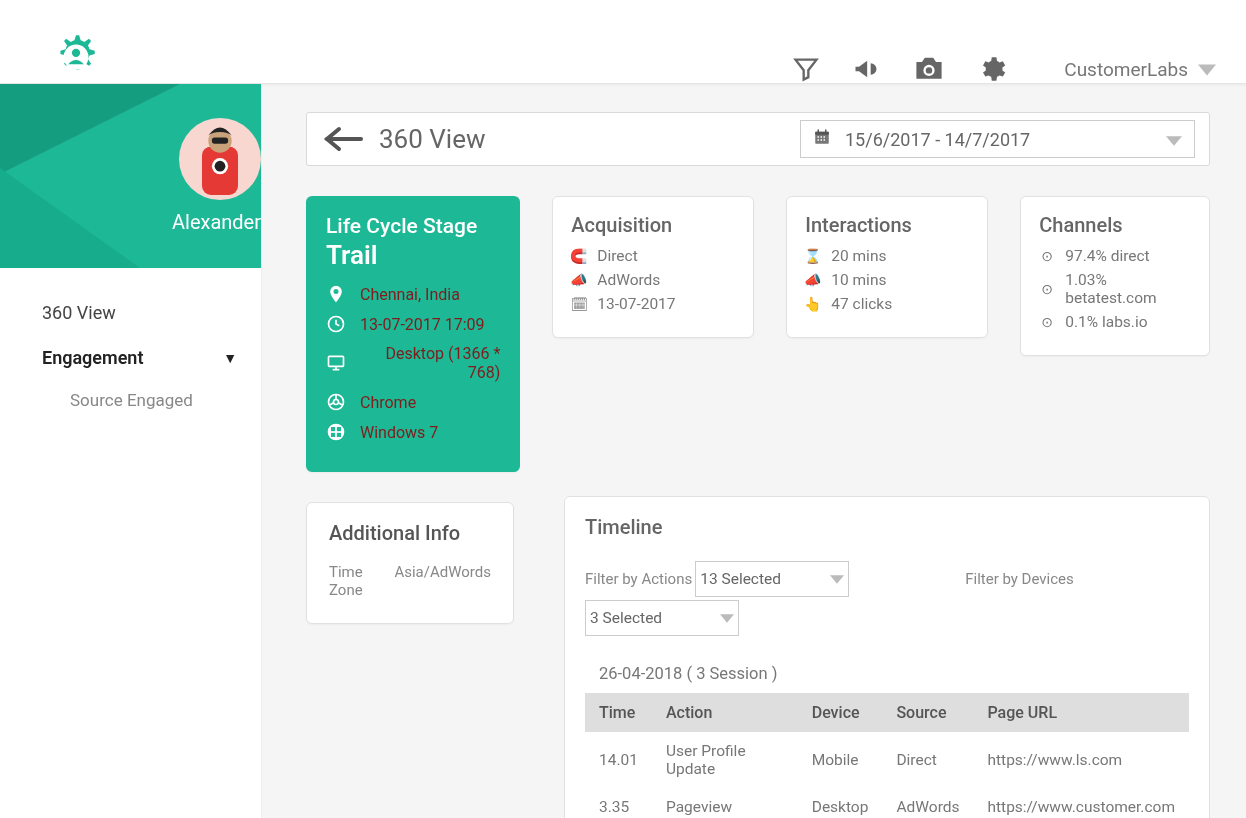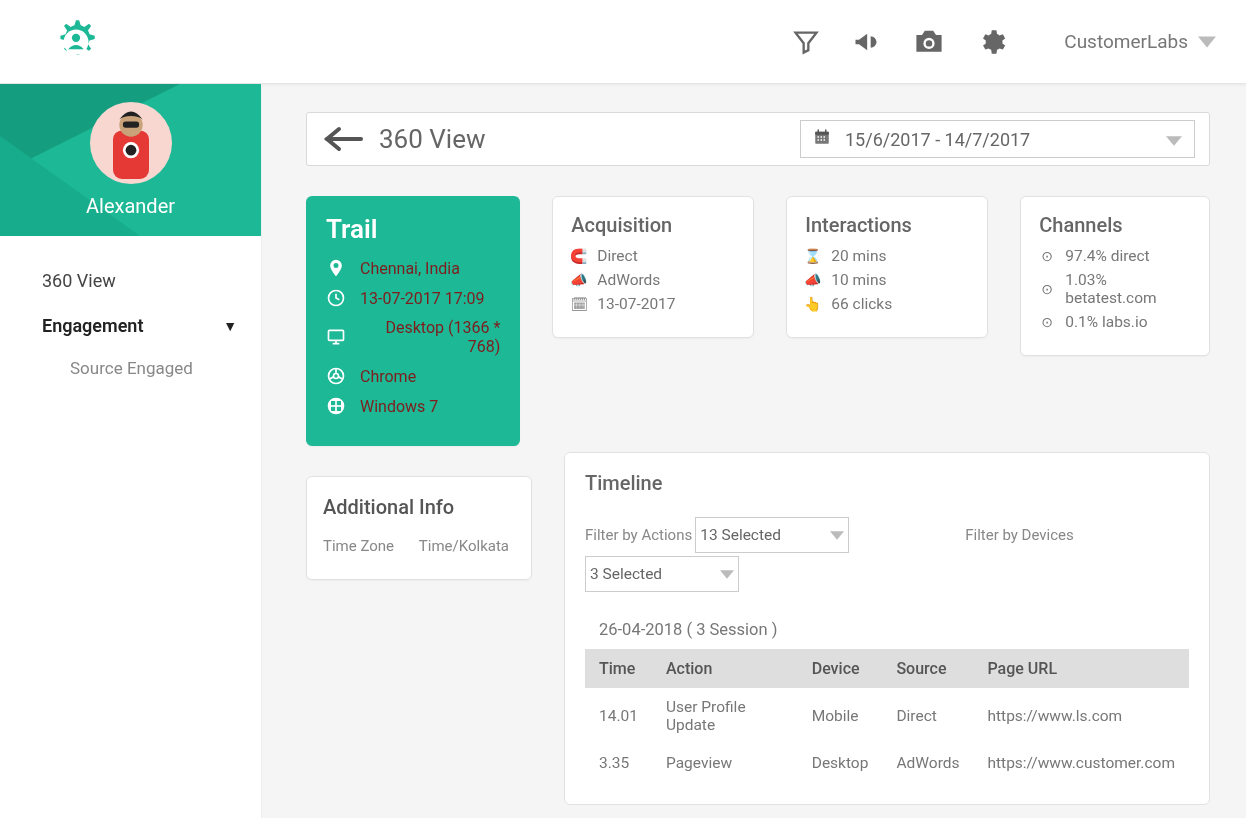--- a/index.html
+++ b/index.html
@@ -8,44 +8,44 @@
     background: #f5f5f5;
     color: #555;
     width: 1246px;
     height: 818px;
     overflow: hidden;
   }
   .topbar {
     height: 84px;
     background: #fff;
     display: flex;
-    align-items: center;
+    align-items: flex-end;
     padding: 0 30px 0 50px;
     border-bottom: 1px solid #e5e5e5;
     box-shadow: 0 1px 3px rgba(0,0,0,0.05);
   }
   .logo { display: flex; align-items: center; }
   .logo svg { width: 52px; height: 52px; }
   .topbar-spacer { flex: 1; }
   .topbar-icons { display: flex; align-items: center; gap: 32px; }
   .topbar-icon { color: #666; cursor: pointer; display: flex; }
   .account-select {
     display: flex; align-items: center; gap: 10px;
     color: #777; font-size: 19px; cursor: pointer; margin-left: 26px;
   }
   .account-select .caret { color: #bbb; }
   .layout { display: flex; height: calc(818px - 84px); }
   .sidebar {
     width: 262px; background: #fff; border-right: 1px solid #eee;
     display: flex; flex-direction: column;
   }
   .profile-hero {
-    position: relative; height: 152px;
+    position: relative; height: 184px;
     background: #1DB896;
-    display: flex; flex-direction: column; align-items: center; justify-content: center;
+    display: flex; flex-direction: column; align-items: flex-end; justify-content: center;
     overflow: hidden;
   }
   .profile-hero .tri1 {
     position: absolute; left:0; top:0; width:0; height:0;
     border-top: 90px solid #149e7f;
     border-right: 180px solid transparent;
   }
   .profile-hero .tri2 {
     position: absolute; left:0; bottom:0; width:0; height:0;
     border-bottom: 100px solid #17ad8c;
@@ -105,21 +105,21 @@
   .lifecycle {
     background:#1DB896; color:#fff; border:none; width: 226px; padding:18px 20px 20px 20px;
   }
   .lifecycle h3 { color:#fff; font-size:21px; font-weight:500; margin-bottom:2px; }
   .lifecycle .stage { font-size:26px; font-weight:600; margin-bottom:14px; }
   .lifecycle .row { color:#7f1d1d; font-size:16px; margin:10px 0; gap:14px;text-align:right; }
   .lifecycle .row svg { width:20px; height:20px; flex:0 0 20px; }
 
   .mini { width:213px; }
 
-  .addl { width:226px; margin-top:30px; padding:18px 22px 24px 16px; }
+  .addl { width:208px; margin-top:30px; padding:18px 22px 24px 22px; }
   .addl h3 { font-size:20px; color:#555; margin-bottom:18px; }
   .addl-row { display:flex; justify-content:space-between; font-size:15px; color:#888; }
 
   .timeline-wrap { margin-left: 258px; margin-top: -128px; }
   .timeline {
     background:#fff; border:1px solid #e1e1e1; border-radius:6px;
     padding: 18px 20px 22px 20px;
   }
   .timeline h3 { font-size:20px; color:#666; font-weight:500; }
   .filters {
@@ -257,20 +257,21 @@
         <span class="caret">
           <svg width="16" height="10" viewBox="0 0 20 12" fill="currentColor">
               <path d="M0 0h20L10 12z"></path>
             </svg>
         </span>
       </div>
     </div>
 
     <div class="cards-row">
       <div class="card lifecycle">
+        <h3>Life Cycle Stage</h3>
         <div class="stage">Trail</div>
         <div class="row">
           <svg viewBox="0 0 24 24" fill="#fff">
               <path d="M12 2a7 7 0 0 0-7 7c0 5 7 13 7 13s7-8 7-13a7 7 0 0 0-7-7zm0 10a3 3 0 1 1 0-6 3 3 0 0 1 0 6z"></path>
             </svg>
           <span>Chennai, India</span>
         </div>
         <div class="row">
           <svg viewBox="0 0 24 24" fill="none" stroke="#fff" stroke-width="2">
               <circle cx="12" cy="12" r="9"></circle>
@@ -329,21 +330,21 @@
         <div class="row">
             <span class="glyph">⌛</span>
             <span>20 mins</span>
           </div>
         <div class="row">
             <span class="glyph">📣</span>
             <span>10 mins</span>
           </div>
         <div class="row">
             <span class="glyph">👆</span>
-            <span>66 clicks</span>
+            <span>47 clicks</span>
           </div>
       </div>
 
       <div class="card mini" style="width:200px">
         <h3>Channels</h3>
         <div class="row">
             <span class="glyph">⊙</span>
             <span>97.4% direct</span>
           </div>
         <div class="row">
@@ -354,21 +355,21 @@
             <span class="glyph">⊙</span>
             <span>0.1% labs.io</span>
           </div>
       </div>
     </div>
 
     <div class="card addl">
       <h3>Additional Info</h3>
       <div class="addl-row">
         <span>Time Zone</span>
-        <span>Time/Kolkata</span>
+        <span>Asia/AdWords</span>
       </div>
     </div>
 
     <div class="timeline-wrap">
       <div class="timeline">
         <h3>Timeline</h3>
         <div class="filters">
           <span class="filter-label">Filter by Actions</span>
           <div class="filter-select">
             <span>13 Selected</span>

